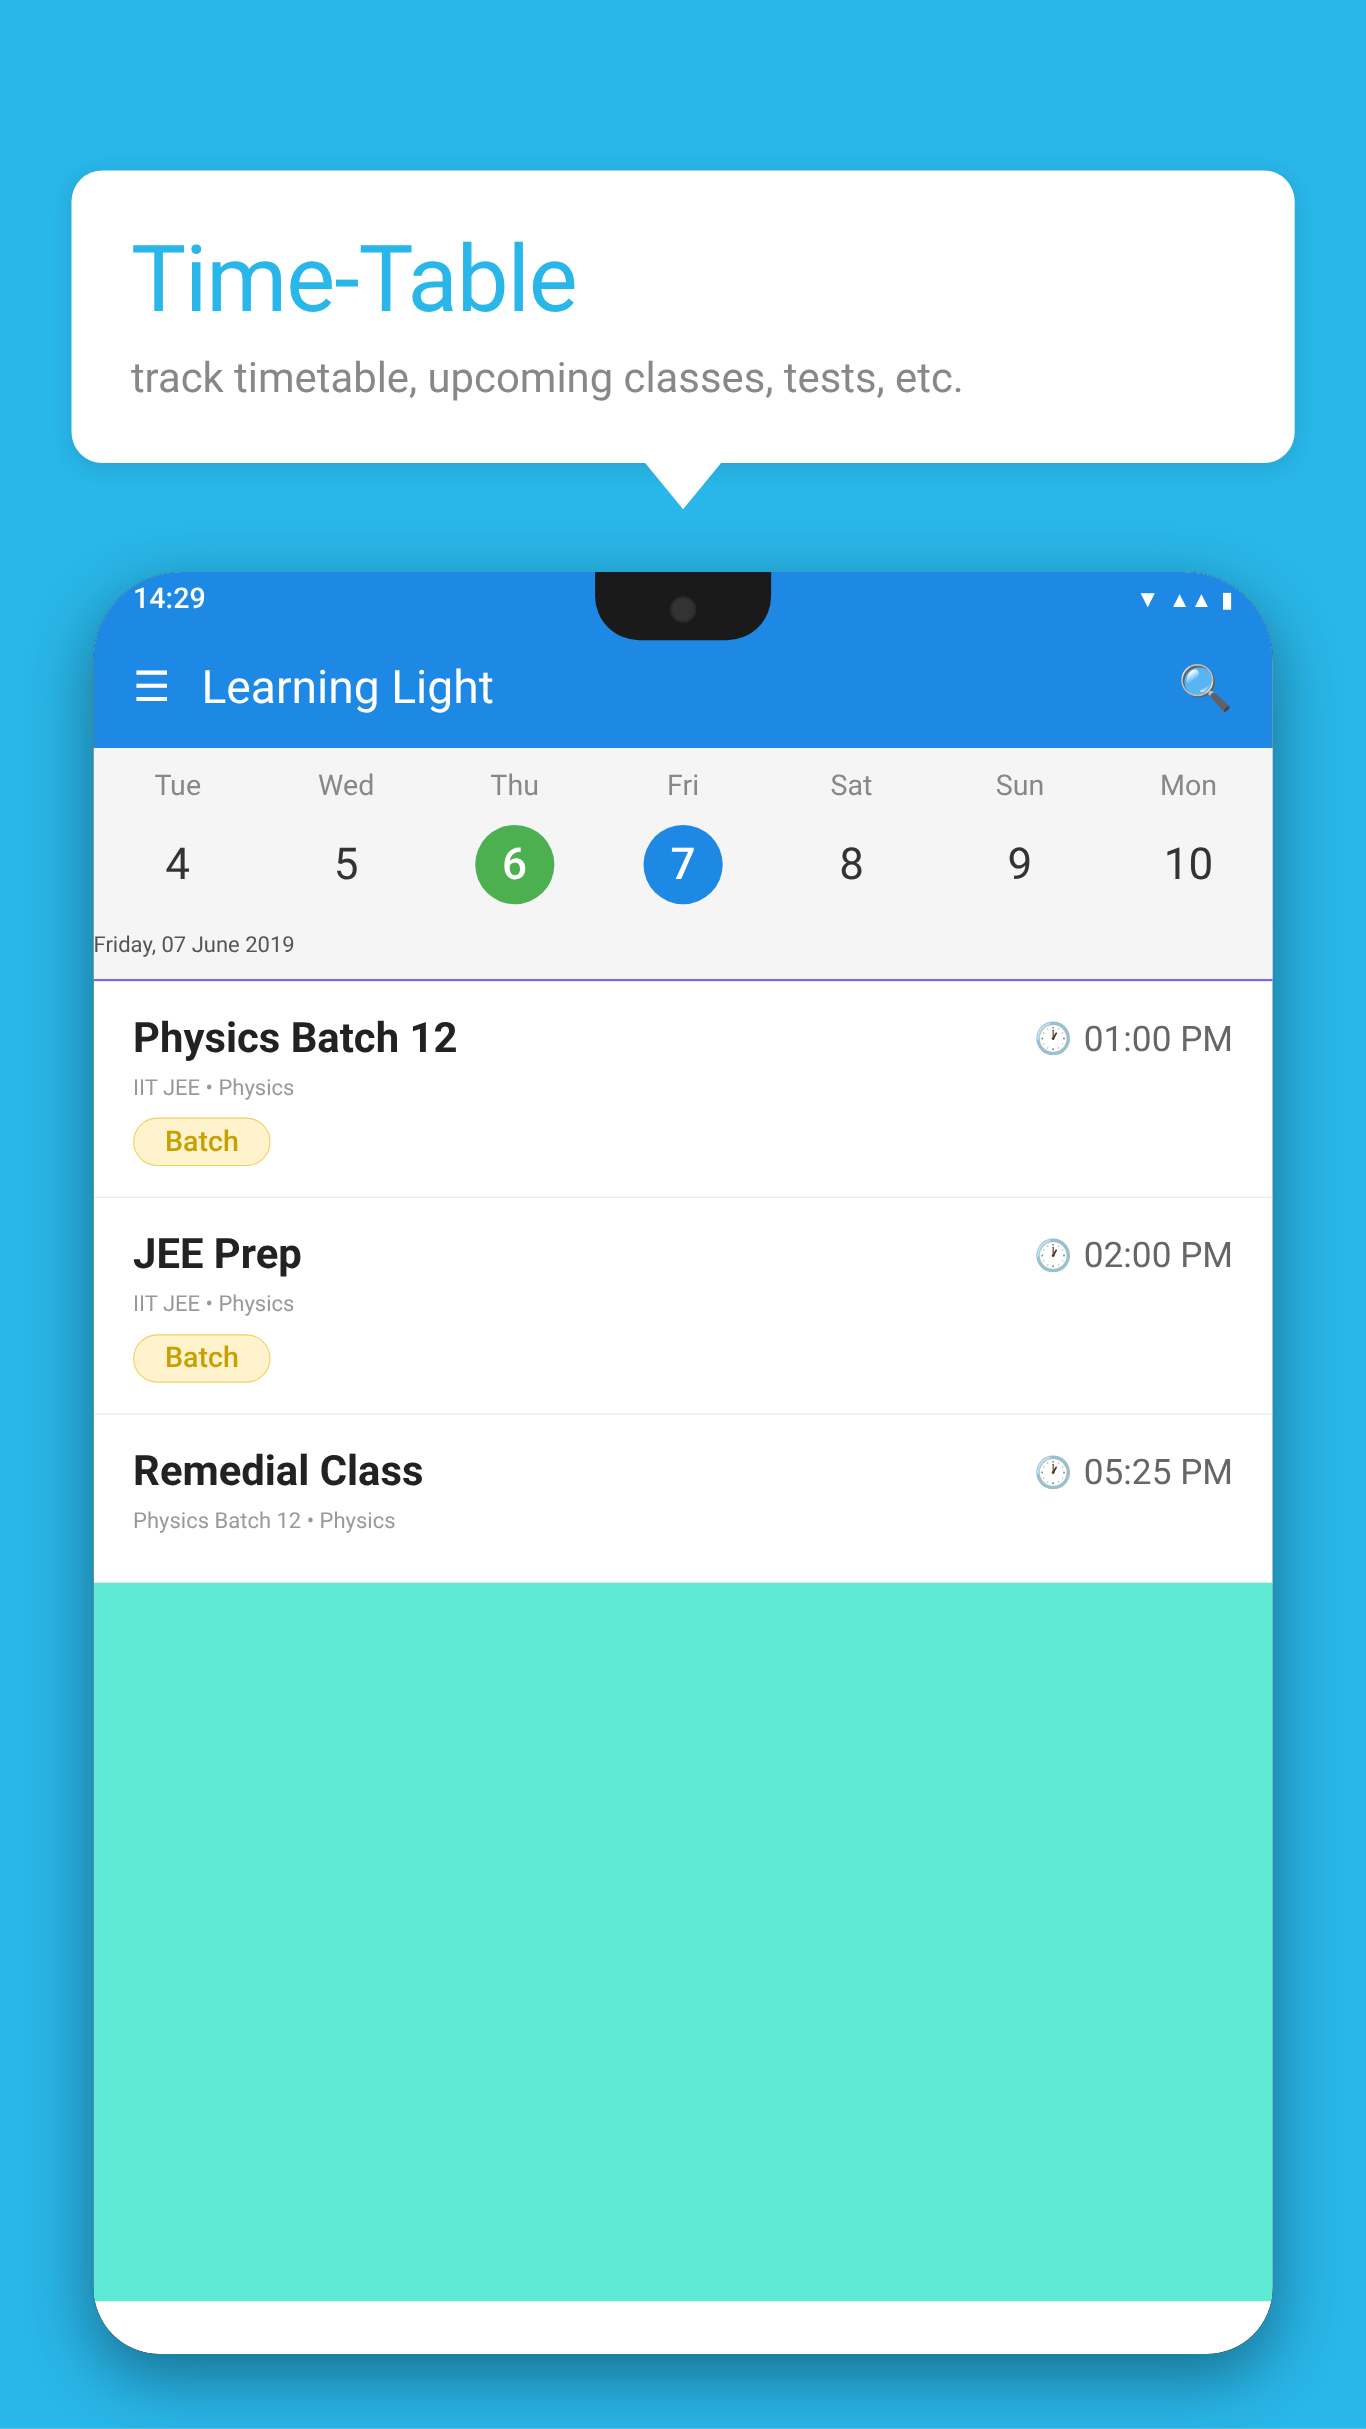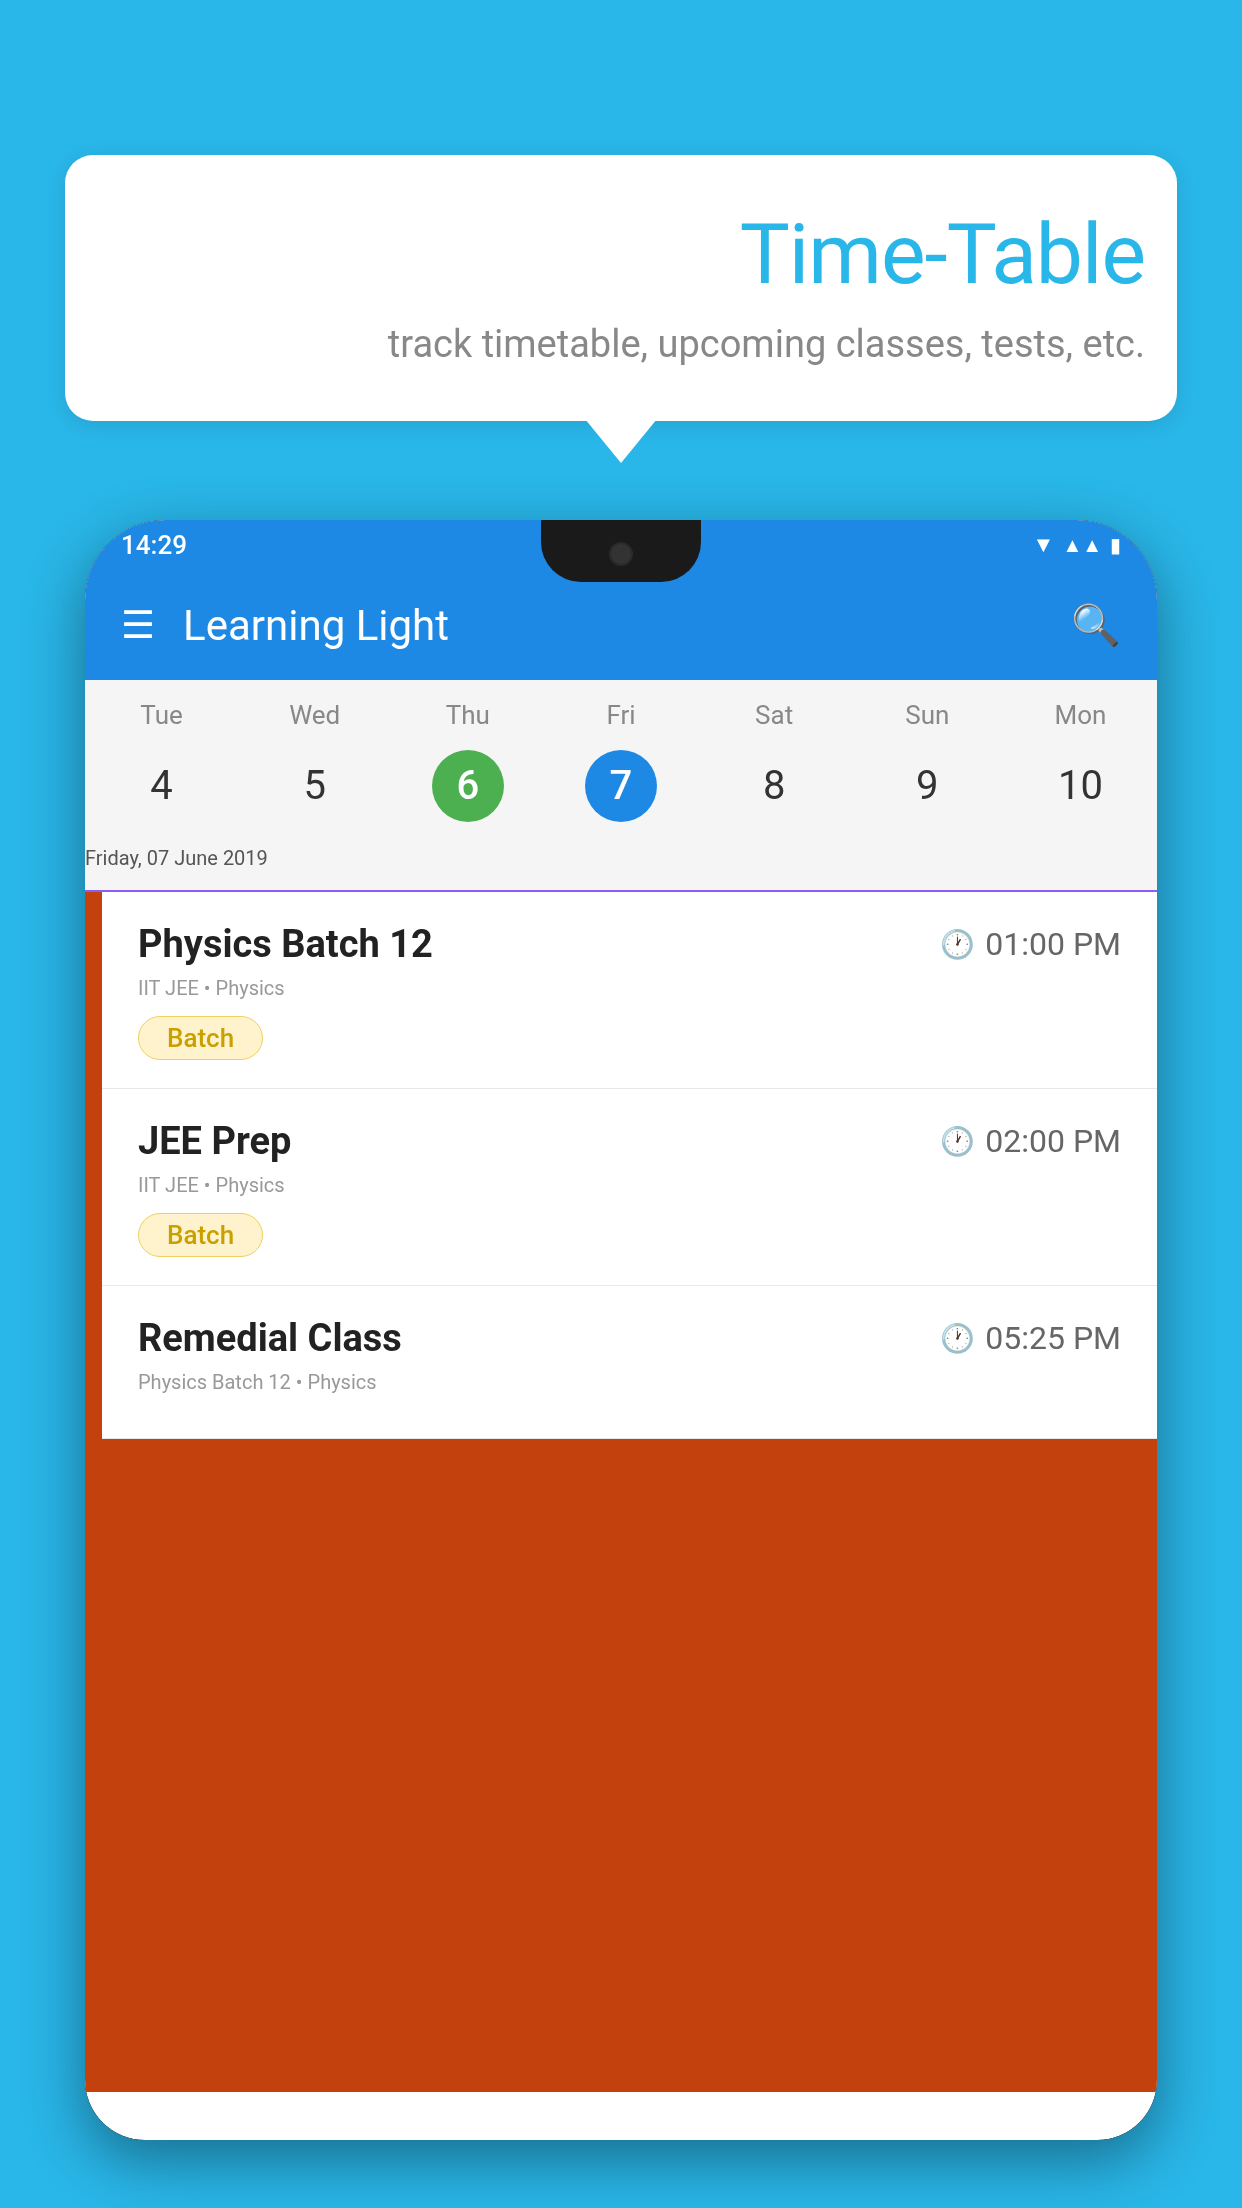--- a/index.html
+++ b/index.html
@@ -15,22 +15,22 @@
     }
 
     
     .speech-bubble {
       position: absolute;
       top: 155px;
       left: 65px;
       right: 65px;
       background: white;
       border-radius: 28px;
-      padding: 50px 32px 55px;
-      text-align: right;
+      padding: 50px 54px 55px;
+      text-align: left;
       box-shadow: 0 4px 20px rgba(0,0,0,0.1);
     }
     .speech-bubble::after {
       content: '';
       position: absolute;
       bottom: -42px;
       left: 50%;
       transform: translateX(-50%);
       width: 0;
       height: 0;
@@ -214,24 +214,23 @@
     .selected-date-label {
       text-align: left;
       font-size: 20px;
       color: #555;
       padding: 8px 0 20px;
       background: #f5f5f5;
     }
 
     
     .schedule-container {
-      background: #c2410c;
+      background: #5eead4;
       overflow: hidden;
       height: calc(1620px - 50px - 110px - 260px);
-      padding-left: 17px;
     }
 
     .schedule-item {
       padding: 30px 36px 28px;
       border-bottom: 1px solid #e8e8e8;
       background: white;
     }
 
     .item-header {
       display: flex;

